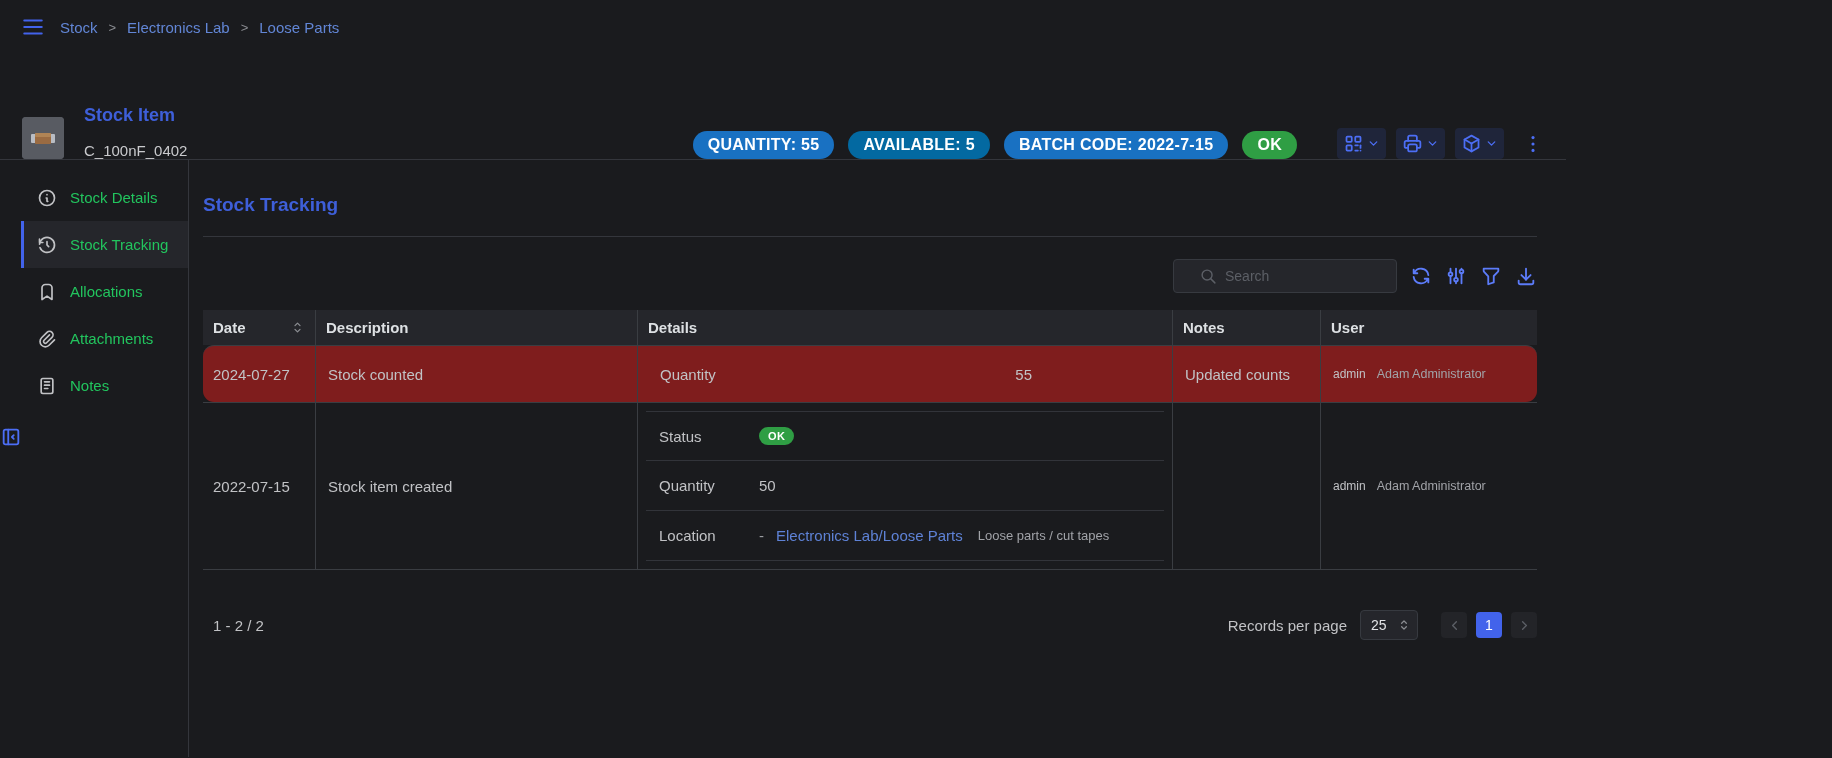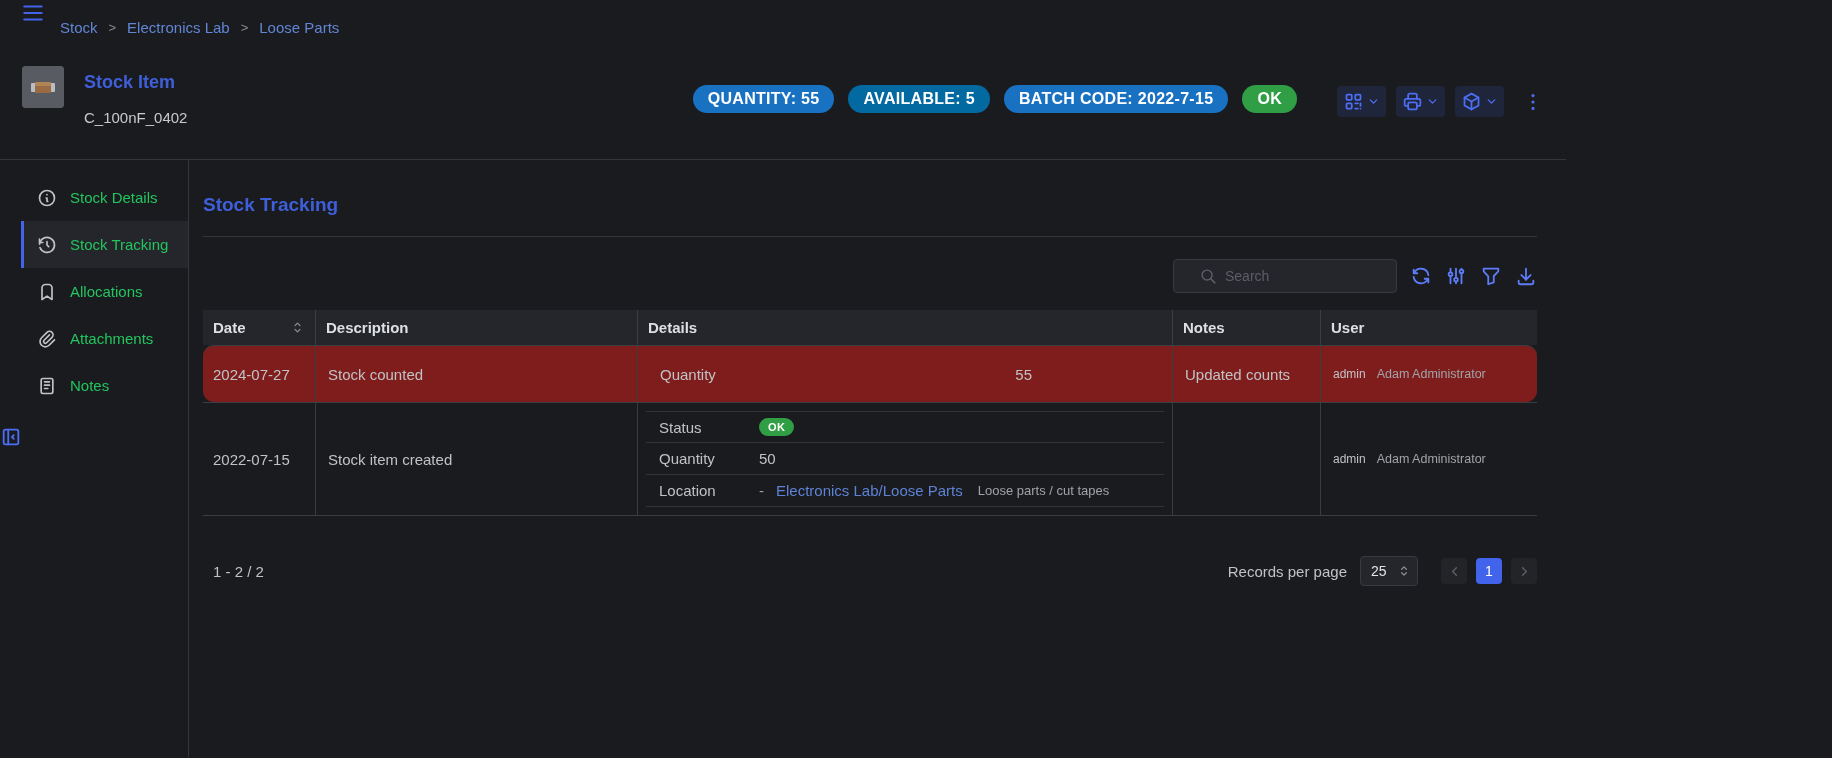--- a/index.html
+++ b/index.html
@@ -7,30 +7,30 @@
   body {
     background:#1a1b1e;
     color:#c1c2c5;
     font-family:"Liberation Sans","DejaVu Sans",sans-serif;
     font-size:15px;
   }
   svg { display:block; }
   .clickable { cursor:pointer; }
 
   
-  .topbar { height:54px; display:flex; padding:0 20px; gap:14px; }
+  .topbar { height:54px; display:flex; align-items:center; padding:0 20px; gap:14px; }
   .burger { color:#4263eb; }
   .crumbs { display:flex; align-items:center; gap:11px; }
   .crumb { color:#6286d6; text-decoration:none; }
   .crumb-sep { color:#8b8d92; font-size:13px; }
 
   
   .page-header {
     height:106px; border-bottom:1px solid #34363c;
-    display:flex; align-items:flex-start; padding:12px 22px 0 22px;
+    display:flex; align-items:flex-end; padding:12px 22px 0 22px;
     width:1566px;
   }
   .thumb {
     width:42px; height:42px; border-radius:4px; overflow:hidden;
     background:#55585f; display:flex; align-items:center; justify-content:center;
   }
   .titles { margin-left:20px; padding-top:6px; }
   .page-title { color:#3e5fd9; font-size:18px; font-weight:700; }
   .page-subtitle { margin-top:16px; font-size:15px; color:#c9cacd; }
 
@@ -93,21 +93,21 @@
   .trow { border-top:1px solid #3a3d42; }
   .trow.highlight { background:#7f1d1d;border-radius:11px; }
   .td { display:flex; align-items:center; padding:10px 12px; border-left:1px solid #3a3d42; min-height:56px; }
   .td:first-child { border-left:none; padding-left:10px; }
 
   .qty-line { display:flex; justify-content:space-between; width:100%; padding:0 128px 0 10px; }
 
   .details-cell { padding:8px 8px; align-items:stretch; }
   .detail-table { width:100%; }
   .detail-row {
-    display:flex; align-items:center; height:32px; padding:0 13px;
+    display:flex; align-items:center; height:50px; padding:0 13px;
     border-bottom:1px solid #32343a;
   }
   .detail-row:first-child { border-top:1px solid #32343a; }
   .detail-key { width:100px; flex-shrink:0; }
   .ok-badge {
     background:#2f9e44; color:#fff; font-size:11px; font-weight:700; letter-spacing:.4px;
     padding:3px 9px; border-radius:10px;
   }
   .loc-dash { color:#9a9ca1; margin-right:12px; }
   .loc-link { color:#5e82d6; text-decoration:none; }

